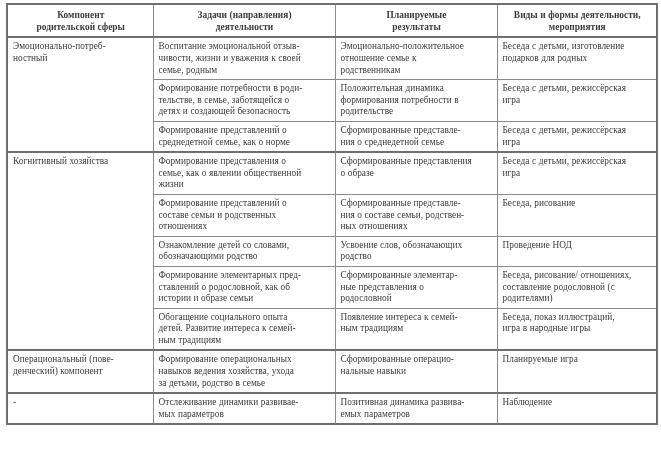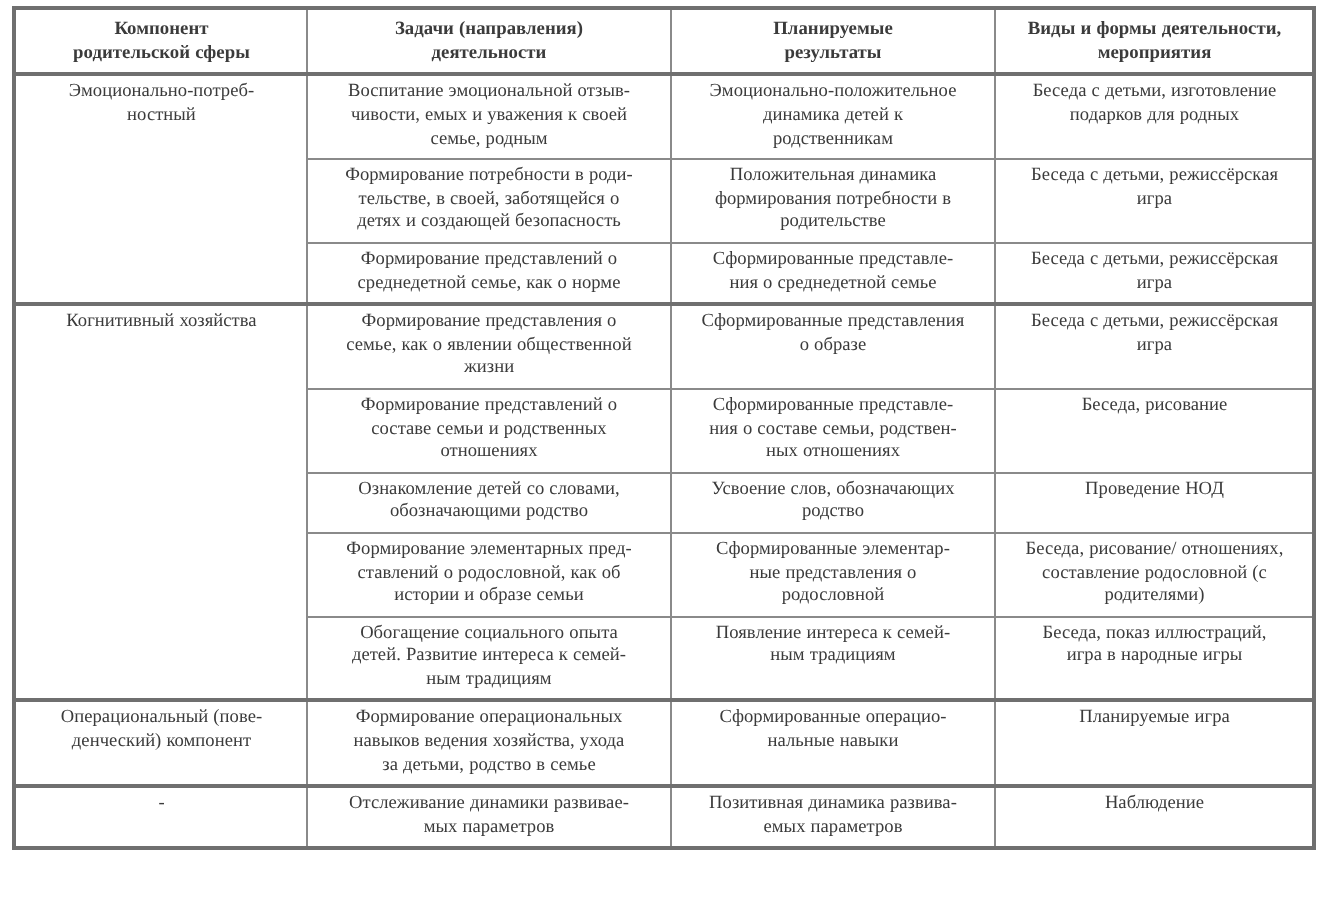--- a/index.html
+++ b/index.html
@@ -41,21 +41,21 @@
   table.grid col.c4 { width: 160px; }
 
   table.grid td,
   table.grid th {
     border: 1px solid #8a8a8a;
     vertical-align: top;
     padding: 3px 4px 3px 5px;
     font-size: 9.3px;
     line-height: 11.6px;
     font-weight: normal;
-    text-align: center;
+    text-align: left;
     color: #3b3b3b;
     letter-spacing: 0.02px;
     word-spacing: 0.2px;
   }
 
   
   table.grid thead th {
     text-align: center;
     font-weight: bold;
     font-size: 9.4px;
@@ -117,37 +117,37 @@
       </tr>
     </thead>
     <tbody id="table-body">
         <tr class="block-start">
           <td class="comp" rowspan="3">
             <span class="cell-text">Эмоционально-потреб-
 ностный</span>
           </td>
           <td>
             <span class="cell-text">Воспитание эмоциональной отзыв-
-чивости, емых и уважения к своей
+чивости, жизни и уважения к своей
 семье, родным</span>
           </td>
           <td>
             <span class="cell-text">Эмоционально-положительное
-динамика детей к
+отношение семье к
 родственникам</span>
           </td>
           <td>
             <span class="cell-text">Беседа с детьми, изготовление
 подарков для родных</span>
           </td>
         </tr>
         <tr>
           <td>
             <span class="cell-text">Формирование потребности в роди-
-тельстве, в своей, заботящейся о
+тельстве, в семье, заботящейся о
 детях и создающей безопасность</span>
           </td>
           <td>
             <span class="cell-text">Положительная динамика
 формирования потребности в
 родительстве</span>
           </td>
           <td>
             <span class="cell-text">Беседа с детьми, режиссёрская
 игра</span>

